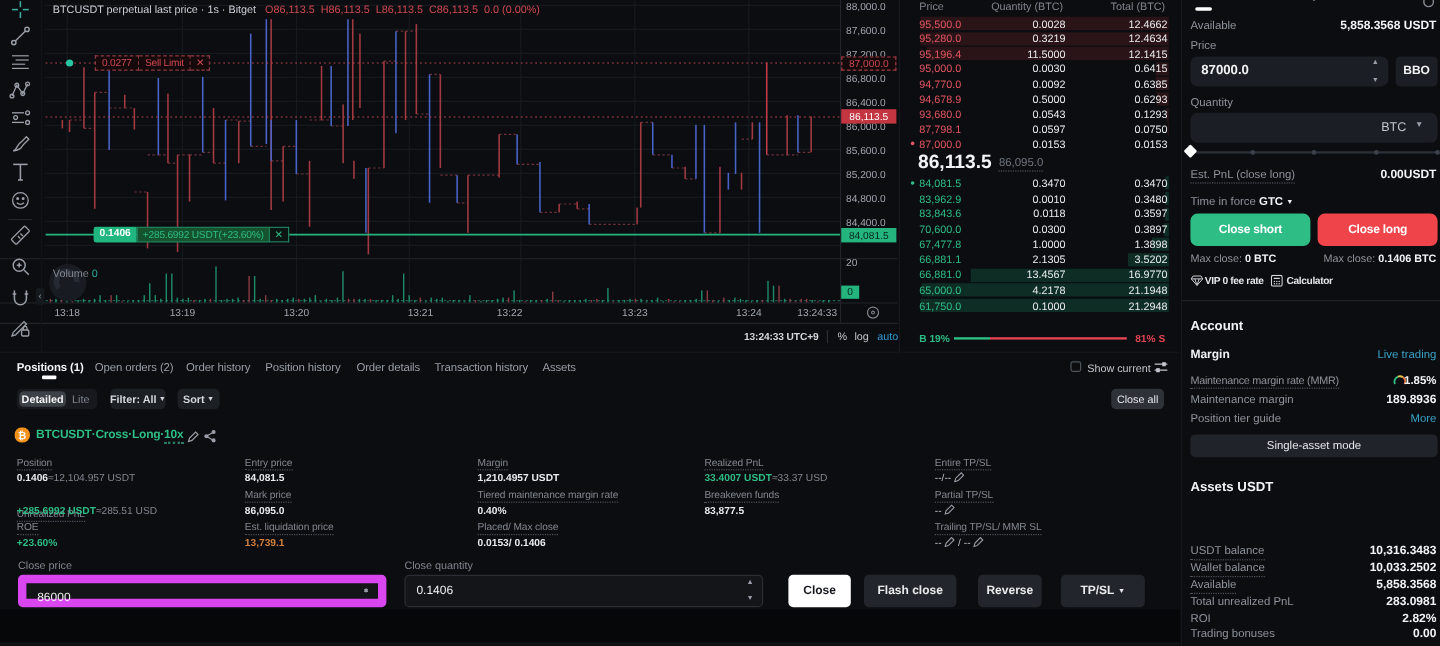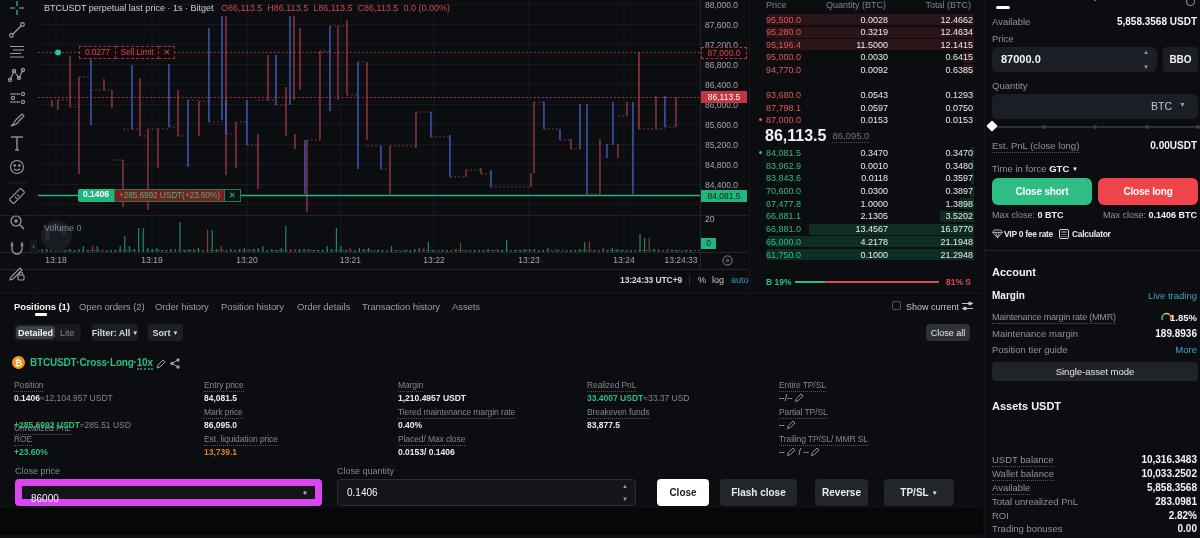--- a/index.html
+++ b/index.html
@@ -383,21 +383,21 @@
     <div class="abs" style="left:34px;top:0;width:1px;height:293px;background:#111317"></div>
     <div class="abs" style="left:30px;top:240px;width:7px;height:14px;background:#15181d;border-radius:2px 0 0 2px;color:#868a94;font-size:8px;line-height:14px;text-align:center">‹</div>
     <div class="abs" style="left:44px;top:3px;font-size:9px;color:#cdd0d8;white-space:nowrap">BTCUSDT perpetual last price · 1s · Bitget&nbsp;&nbsp; <span style="color:#cf4850">O86,113.5&nbsp; H86,113.5&nbsp; L86,113.5&nbsp; C86,113.5&nbsp; 0.0 (0.00%)</span></div>
     <div class="abs" style="left:79px;top:46px;height:13px;display:flex;font-size:8.5px;color:#cf4850;line-height:11px">
       <div style="background:#15090b;border:1px dashed #8a3a42;padding:0 5px;letter-spacing:-0.2px">0.0277</div>
       <div style="background:#15090b;border:1px dashed #8a3a42;border-left:none;padding:0 5px;letter-spacing:-0.2px">Sell Limit</div>
       <div style="background:#15090b;border:1px dashed #8a3a42;border-left:none;padding:0 4px">✕</div>
     </div>
     <div class="abs" style="left:78px;top:189px;height:13px;display:flex;font-size:8.5px;line-height:11px">
       <div style="background:#21b57f;color:#fff;padding:0 5px;border-radius:2px 0 0 2px;font-weight:700">0.1406</div>
-      <div style="background:#7f1d1d;border:1px solid #1f7d5c;color:#2ebd85;padding:0 4px;letter-spacing:-0.2px">+285.6992 USDT(+23.60%)</div>
+      <div style="background:#14532d;border:1px solid #1f7d5c;color:#2ebd85;padding:0 4px;letter-spacing:-0.2px">+285.6992 USDT(+23.60%)</div>
       <div style="background:#0b1511;border:1px solid #1f7d5c;border-left:none;color:#2ebd85;padding:0 4px">✕</div>
     </div>
     <svg class="abs" style="left:40px;top:219px" width="33" height="33">
       <circle cx="16.5" cy="16.5" r="15.5" fill="#181c22"></circle>
       <path d="M9,21 a8.5,8.5 0 1 1 15,-5" stroke="#262b33" stroke-width="4.5" fill="none"></path>
     </svg>
     <div class="abs" style="left:44px;top:223px;font-size:9px;color:#81858f">Volume <span style="color:#2aa895">0</span></div>
     <div class="abs" style="left:705px;top:0.0px;font-size:8.5px;color:#a2a6b0">88,000.0</div>
     <div class="abs" style="left:705px;top:20.0px;font-size:8.5px;color:#a2a6b0">87,600.0</div>
     <div class="abs" style="left:705px;top:40.0px;font-size:8.5px;color:#a2a6b0">87,200.0</div>
@@ -410,21 +410,21 @@
     <div class="abs" style="left:705px;top:180.0px;font-size:8.5px;color:#a2a6b0">84,400.0</div>
     <div class="abs" style="left:705px;top:213.5px;font-size:8.5px;color:#a2a6b0">20</div>
     <div class="abs" style="left:701px;top:46.5px;width:46px;height:12px;border:1px dashed #a03b43;background:#140a0c;color:#cf4850;font-size:8.5px;text-align:center;line-height:10px">87,000.0</div>
     <div class="abs" style="left:701px;top:91px;width:46px;height:12px;background:#c33540;color:#fff;font-size:8.5px;text-align:center;line-height:12px">86,113.5</div>
     <div class="abs" style="left:701px;top:189.5px;width:46px;height:12px;background:#24b47e;color:#06261a;font-size:8.5px;text-align:center;line-height:12px">84,081.5</div>
     <div class="abs" style="left:701px;top:238px;width:15px;height:11px;background:#24b47e;color:#06261a;font-size:8.5px;text-align:center;line-height:11px">0</div>
     <div class="abs" style="left:36px;top:255px;width:40px;text-align:center;font-size:8.5px;color:#a2a6b0">13:18</div>
     <div class="abs" style="left:132px;top:255px;width:40px;text-align:center;font-size:8.5px;color:#a2a6b0">13:19</div>
     <div class="abs" style="left:227px;top:255px;width:40px;text-align:center;font-size:8.5px;color:#a2a6b0">13:20</div>
     <div class="abs" style="left:321px;top:255px;width:40px;text-align:right;font-size:8.5px;color:#a2a6b0">13:21</div>
-    <div class="abs" style="left:414px;top:255px;width:40px;text-align:center;font-size:8.5px;color:#a2a6b0">13:22</div>
+    <div class="abs" style="left:414px;top:255px;width:40px;text-align:left;font-size:8.5px;color:#a2a6b0">13:22</div>
     <div class="abs" style="left:509px;top:255px;width:40px;text-align:center;font-size:8.5px;color:#a2a6b0">13:23</div>
     <div class="abs" style="left:604px;top:255px;width:40px;text-align:center;font-size:8.5px;color:#a2a6b0">13:24</div>
     <div class="abs" style="left:661px;top:255px;width:40px;text-align:center;font-size:8.5px;color:#a2a6b0">13:24:33</div>
     <svg class="abs" style="left:722px;top:255px" width="12" height="12">
       <circle cx="5.5" cy="5.5" r="4.6" stroke="#81858f" fill="none" stroke-width="1"></circle>
       <circle cx="5.5" cy="5.5" r="1.2" stroke="#81858f" fill="none" stroke-width="0.9"></circle>
     </svg>
     <div class="abs" style="left:620px;top:275px;font-size:8.5px;color:#d4d7dd;font-weight:700;letter-spacing:-0.1px">13:24:33 UTC+9</div>
     <div class="abs" style="left:689px;top:275px;width:1px;height:11px;background:#2a2e35"></div>
     <div class="abs" style="left:698px;top:275px;font-size:9px;color:#c3c6cd">%</div>
@@ -457,20 +457,26 @@
       <span style="position:absolute;right:10px;top:1px;width:11px;height:11px;background:#2a1417"></span>
       <span style="position:absolute;left:14px;top:1.5px;color:#e25560">95,000.0</span>
       <span style="position:absolute;right:96px;top:1.5px;color:#e9ebee">0.0030</span>
       <span style="position:absolute;right:11px;top:1.5px;color:#e9ebee">0.6415</span>
     </div>
     <div style="position:absolute;left:0;top:63.4px;width:232px;height:12.55px;font-size:9px">
       <span style="position:absolute;right:10px;top:1px;width:11px;height:11px;background:#2a1417"></span>
       <span style="position:absolute;left:14px;top:1.5px;color:#e25560">94,770.0</span>
       <span style="position:absolute;right:96px;top:1.5px;color:#e9ebee">0.0092</span>
       <span style="position:absolute;right:11px;top:1.5px;color:#e9ebee">0.6385</span>
+    </div>
+    <div style="position:absolute;left:0;top:76.0px;width:232px;height:12.55px;font-size:9px">
+      <span style="position:absolute;right:10px;top:1px;width:10px;height:11px;background:#2a1417"></span>
+      <span style="position:absolute;left:14px;top:1.5px;color:#e25560">94,678.9</span>
+      <span style="position:absolute;right:96px;top:1.5px;color:#e9ebee">0.5000</span>
+      <span style="position:absolute;right:11px;top:1.5px;color:#e9ebee">0.6293</span>
     </div>
     <div style="position:absolute;left:0;top:88.5px;width:232px;height:12.55px;font-size:9px">
       <span style="position:absolute;right:10px;top:1px;width:2px;height:11px;background:#2a1417"></span>
       <span style="position:absolute;left:14px;top:1.5px;color:#e25560">93,680.0</span>
       <span style="position:absolute;right:96px;top:1.5px;color:#e9ebee">0.0543</span>
       <span style="position:absolute;right:11px;top:1.5px;color:#e9ebee">0.1293</span>
     </div>
     <div style="position:absolute;left:0;top:101.1px;width:232px;height:12.55px;font-size:9px">
       <span style="position:absolute;right:10px;top:1px;width:1px;height:11px;background:#2a1417"></span>
       <span style="position:absolute;left:14px;top:1.5px;color:#e25560">87,798.1</span>

